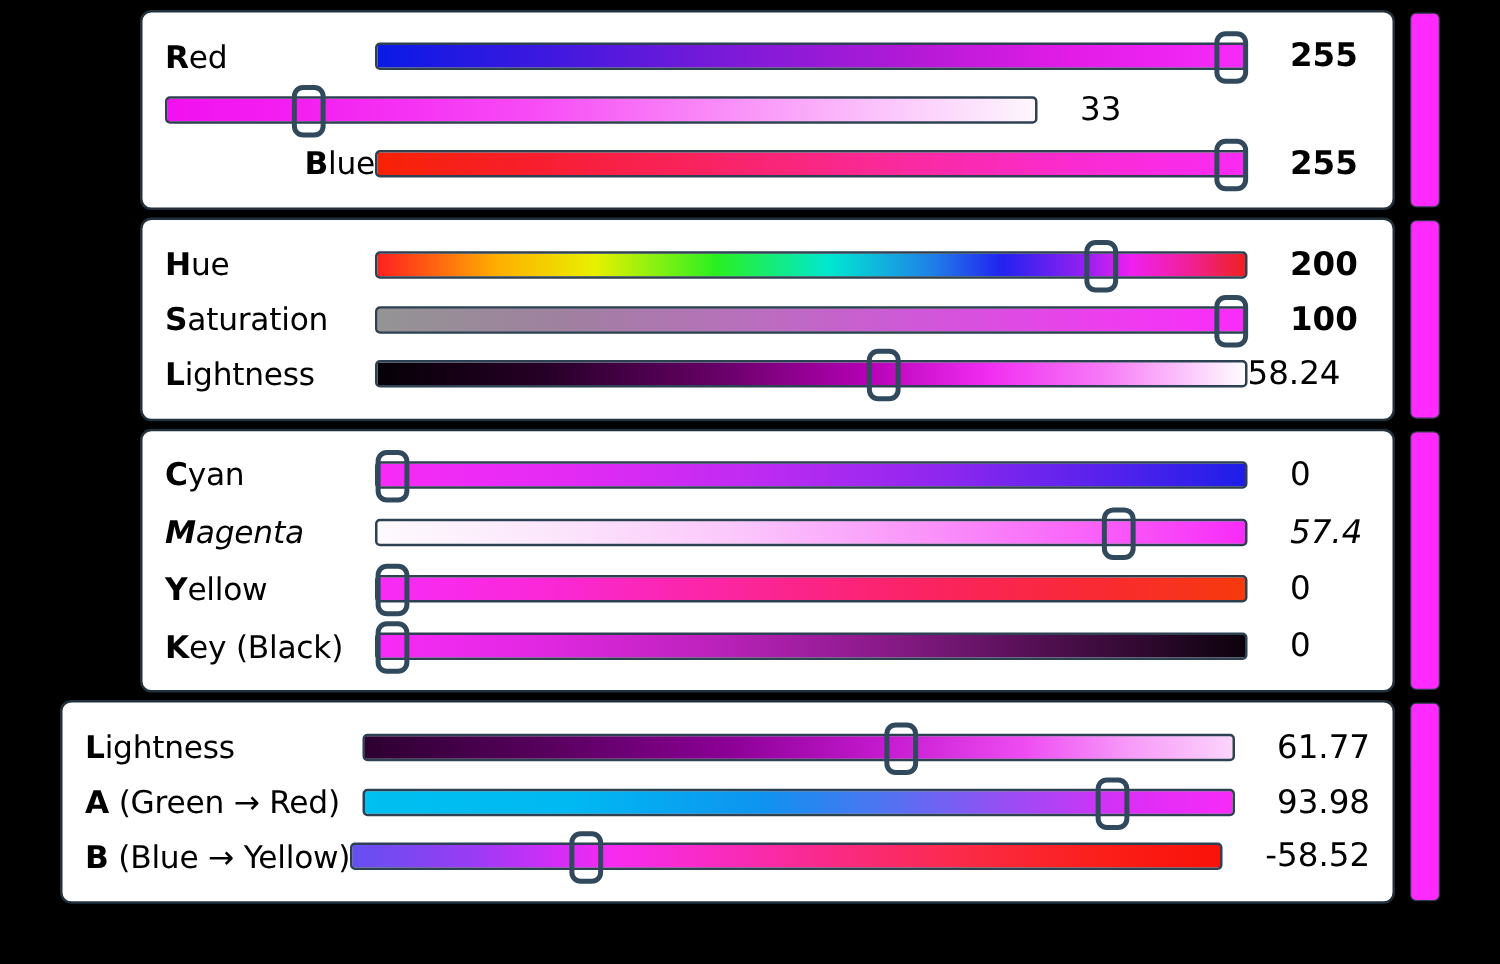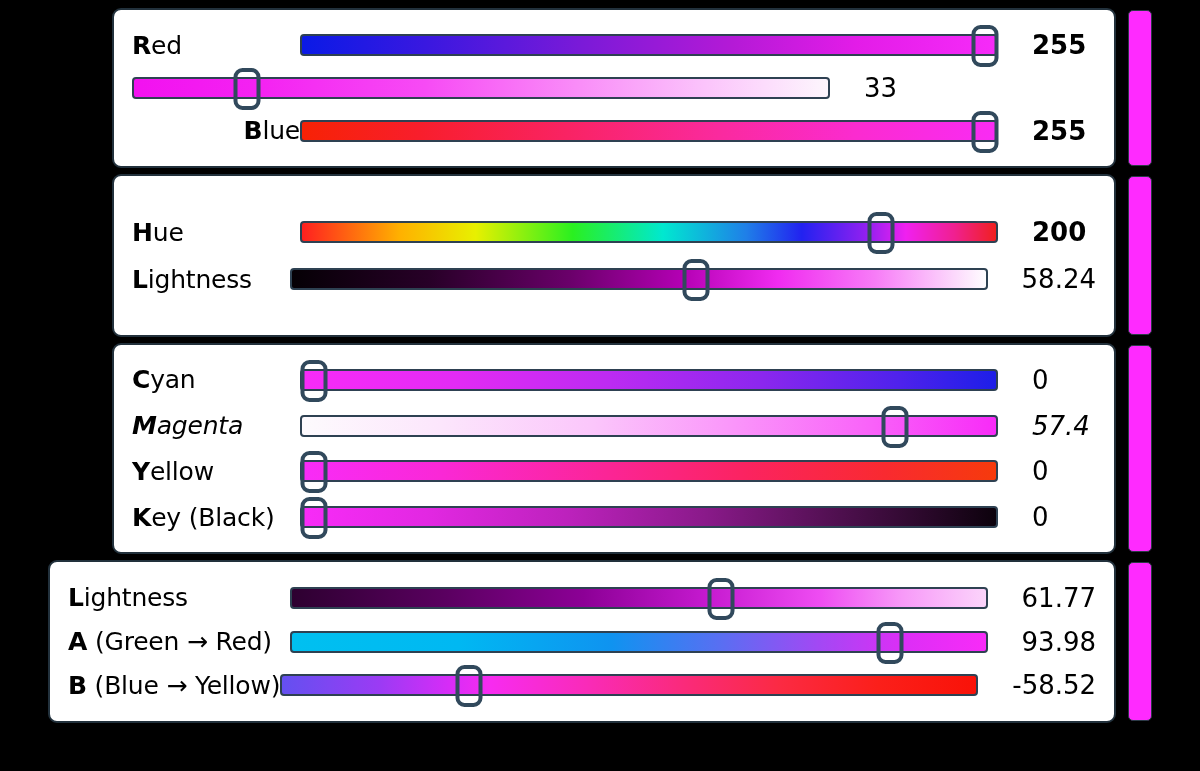--- a/index.html
+++ b/index.html
@@ -135,30 +135,40 @@
       <div class="row-label" style="width:168px;">
         <b>H</b><span class="rest">ue</span>
       </div>
       <div class="slider" style="width:698px;">
         <div class="track" id="track-1-0" style="background: linear-gradient(90deg, rgb(255, 32, 32) 0%, rgb(255, 176, 0) 14%, rgb(232, 240, 0) 25%, rgb(42, 240, 32) 39%, rgb(0, 232, 208) 52%, rgb(31, 127, 232) 64%, rgb(34, 34, 240) 72%, rgb(154, 32, 240) 82%, rgb(240, 32, 240) 87%, rgb(240, 32, 144) 94%, rgb(240, 32, 32) 100%);"></div>
         <div class="thumb" id="thumb-1-0" style="left: 581.434px;"></div>
       </div>
       <div class="row-value bold" style="padding-left:34px;">200</div>
     </div>
 
+    <div class="row" style="height:47px;">
+      <div class="row-label" style="width:168px;">
+        <b>S</b><span class="rest">aturation</span>
+      </div>
+      <div class="slider" style="width:698px;">
+        <div class="track" id="track-1-1" style="background: linear-gradient(90deg, rgb(148, 148, 148) 0%, rgb(160, 128, 160) 22%, rgb(184, 112, 188) 42%, rgb(208, 88, 216) 62%, rgb(234, 64, 236) 82%, rgb(251, 43, 251) 100%);"></div>
+        <div class="thumb" id="thumb-1-1" style="left: 684.5px;"></div>
+      </div>
+      <div class="row-value bold" style="padding-left:34px;">100</div>
+    </div>
 
     <div class="row" style="height:47px;">
       <div class="row-label" style="width:168px;">
         <b>L</b><span class="rest">ightness</span>
       </div>
       <div class="slider" style="width:698px;">
         <div class="track" id="track-1-2" style="background: linear-gradient(90deg, rgb(5, 0, 5) 0%, rgb(40, 0, 40) 20%, rgb(106, 0, 106) 40%, rgb(179, 0, 179) 56%, rgb(240, 43, 240) 70%, rgb(247, 124, 247) 84%, rgb(254, 253, 254) 100%);"></div>
         <div class="thumb" id="thumb-1-2" style="left: 406.515px;"></div>
       </div>
-      <div class="row-value" style="padding-left:34px;">58.24</div>
+      <div class="row-value" style="">58.24</div>
     </div>
   </div>
   <div class="swatch" id="swatch-1" style="left: 1128px; top: 176px; width: 24px; height: 159px; background: rgb(255, 42, 255);"></div>
 
   <div class="panel" id="panel-cmyk" style="left:112px; top:343px; width:1004px; height:211px; padding:12px 18px;">
     <div class="row" style="height:47px;">
       <div class="row-label" style="width:168px;">
         <b>C</b><span class="rest">yan</span>
       </div>
       <div class="slider" style="width:698px;">

